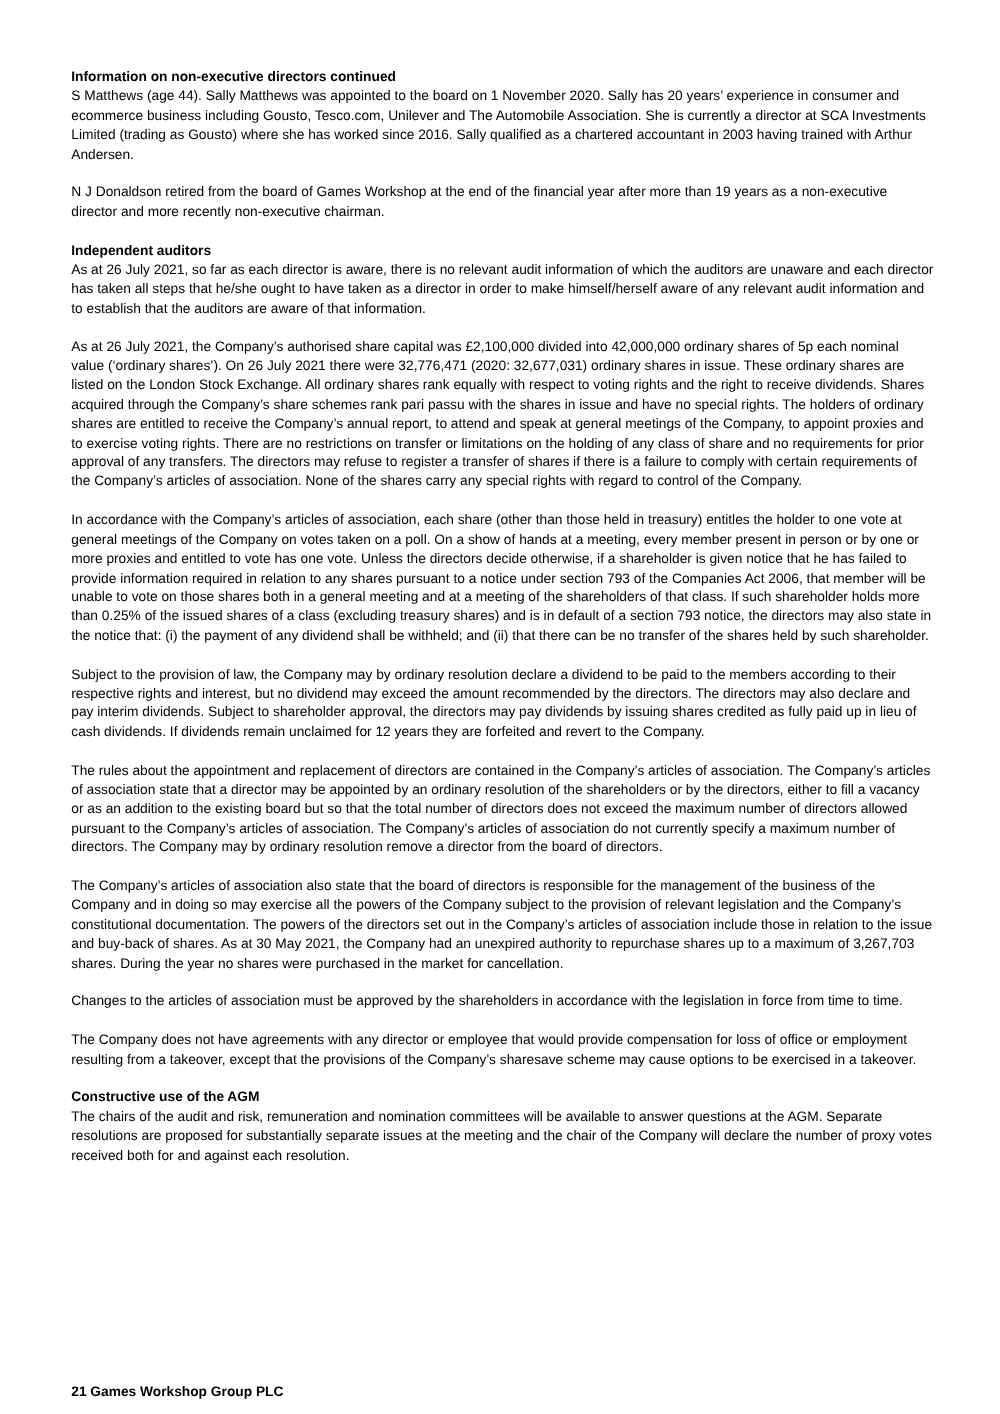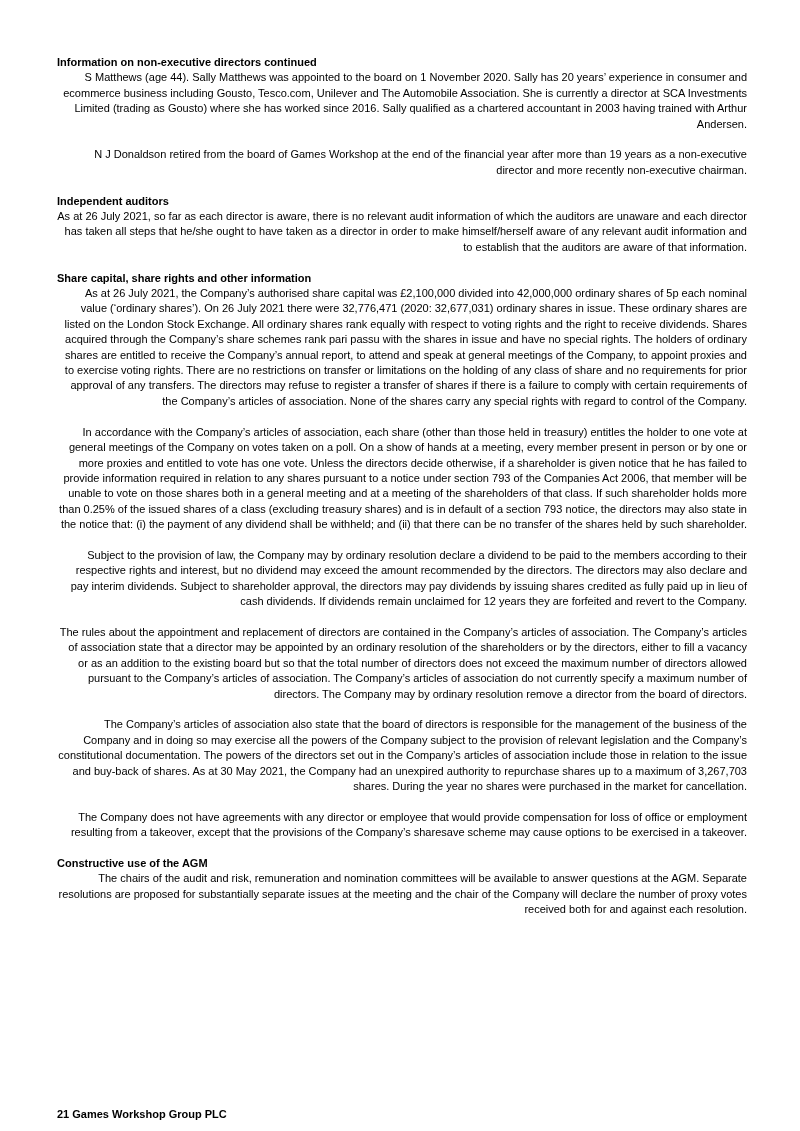--- a/index.html
+++ b/index.html
@@ -32,21 +32,20 @@
     text-align: left;
   }
   .content h2 {
     font-size: 11px;
     line-height: 15.4px;
     font-weight: bold;
     margin: 0;
   }
   .content p {
     margin: 0 0 15.4px 0;
-    text-align: right;
   }
   .footer {
     position: absolute;
     top: 1107px;
     left: 57px;
     font-size: 11px;
     line-height: 15.4px;
     font-weight: bold;
   }
 </style>
@@ -61,26 +60,26 @@
       <p>S Matthews (age 44). Sally Matthews was appointed to the board on 1 November 2020. Sally has 20 years’ experience in consumer and ecommerce business including Gousto, Tesco.com, Unilever and The Automobile Association. She is currently a director at SCA Investments Limited (trading as Gousto) where she has worked since 2016. Sally qualified as a chartered accountant in 2003 having trained with Arthur Andersen.</p>
       <p>N J Donaldson retired from the board of Games Workshop at the end of the financial year after more than 19 years as a non-executive director and more recently non-executive chairman.</p>
     </section>
 
     <section>
       <h2>Independent auditors</h2>
       <p>As at 26 July 2021, so far as each director is aware, there is no relevant audit information of which the auditors are unaware and each director has taken all steps that he/she ought to have taken as a director in order to make himself/herself aware of any relevant audit information and to establish that the auditors are aware of that information.</p>
     </section>
 
     <section>
-      <h2>Share capital, share rights and other information</h2>
       <p>As at 26 July 2021, the Company’s authorised share capital was £2,100,000 divided into 42,000,000 ordinary shares of 5p each nominal value (‘ordinary shares’). On 26 July 2021 there were 32,776,471 (2020: 32,677,031) ordinary shares in issue. These ordinary shares are listed on the London Stock Exchange. All ordinary shares rank equally with respect to voting rights and the right to receive dividends. Shares acquired through the Company’s share schemes rank pari passu with the shares in issue and have no special rights. The holders of ordinary shares are entitled to receive the Company’s annual report, to attend and speak at general meetings of the Company, to appoint proxies and to exercise voting rights. There are no restrictions on transfer or limitations on the holding of any class of share and no requirements for prior approval of any transfers. The directors may refuse to register a transfer of shares if there is a failure to comply with certain requirements of the Company’s articles of association. None of the shares carry any special rights with regard to control of the Company.</p>
       <p>In accordance with the Company’s articles of association, each share (other than those held in treasury) entitles the holder to one vote at general meetings of the Company on votes taken on a poll. On a show of hands at a meeting, every member present in person or by one or more proxies and entitled to vote has one vote. Unless the directors decide otherwise, if a shareholder is given notice that he has failed to provide information required in relation to any shares pursuant to a notice under section 793 of the Companies Act 2006, that member will be unable to vote on those shares both in a general meeting and at a meeting of the shareholders of that class. If such shareholder holds more than 0.25% of the issued shares of a class (excluding treasury shares) and is in default of a section 793 notice, the directors may also state in the notice that: (i) the payment of any dividend shall be withheld; and (ii) that there can be no transfer of the shares held by such shareholder.</p>
       <p>Subject to the provision of law, the Company may by ordinary resolution declare a dividend to be paid to the members according to their respective rights and interest, but no dividend may exceed the amount recommended by the directors. The directors may also declare and pay interim dividends. Subject to shareholder approval, the directors may pay dividends by issuing shares credited as fully paid up in lieu of cash dividends. If dividends remain unclaimed for 12 years they are forfeited and revert to the Company.</p>
       <p>The rules about the appointment and replacement of directors are contained in the Company’s articles of association. The Company’s articles of association state that a director may be appointed by an ordinary resolution of the shareholders or by the directors, either to fill a vacancy or as an addition to the existing board but so that the total number of directors does not exceed the maximum number of directors allowed pursuant to the Company’s articles of association. The Company’s articles of association do not currently specify a maximum number of directors. The Company may by ordinary resolution remove a director from the board of directors.</p>
       <p>The Company’s articles of association also state that the board of directors is responsible for the management of the business of the Company and in doing so may exercise all the powers of the Company subject to the provision of relevant legislation and the Company’s constitutional documentation. The powers of the directors set out in the Company’s articles of association include those in relation to the issue and buy-back of shares. As at 30 May 2021, the Company had an unexpired authority to repurchase shares up to a maximum of 3,267,703 shares. During the year no shares were purchased in the market for cancellation.</p>
+      <p>Changes to the articles of association must be approved by the shareholders in accordance with the legislation in force from time to time.</p>
       <p>The Company does not have agreements with any director or employee that would provide compensation for loss of office or employment resulting from a takeover, except that the provisions of the Company’s sharesave scheme may cause options to be exercised in a takeover.</p>
     </section>
 
     <section>
       <h2>Constructive use of the AGM</h2>
       <p>The chairs of the audit and risk, remuneration and nomination committees will be available to answer questions at the AGM. Separate resolutions are proposed for substantially separate issues at the meeting and the chair of the Company will declare the number of proxy votes received both for and against each resolution.</p>
     </section>
 
     <section>
     </section>

